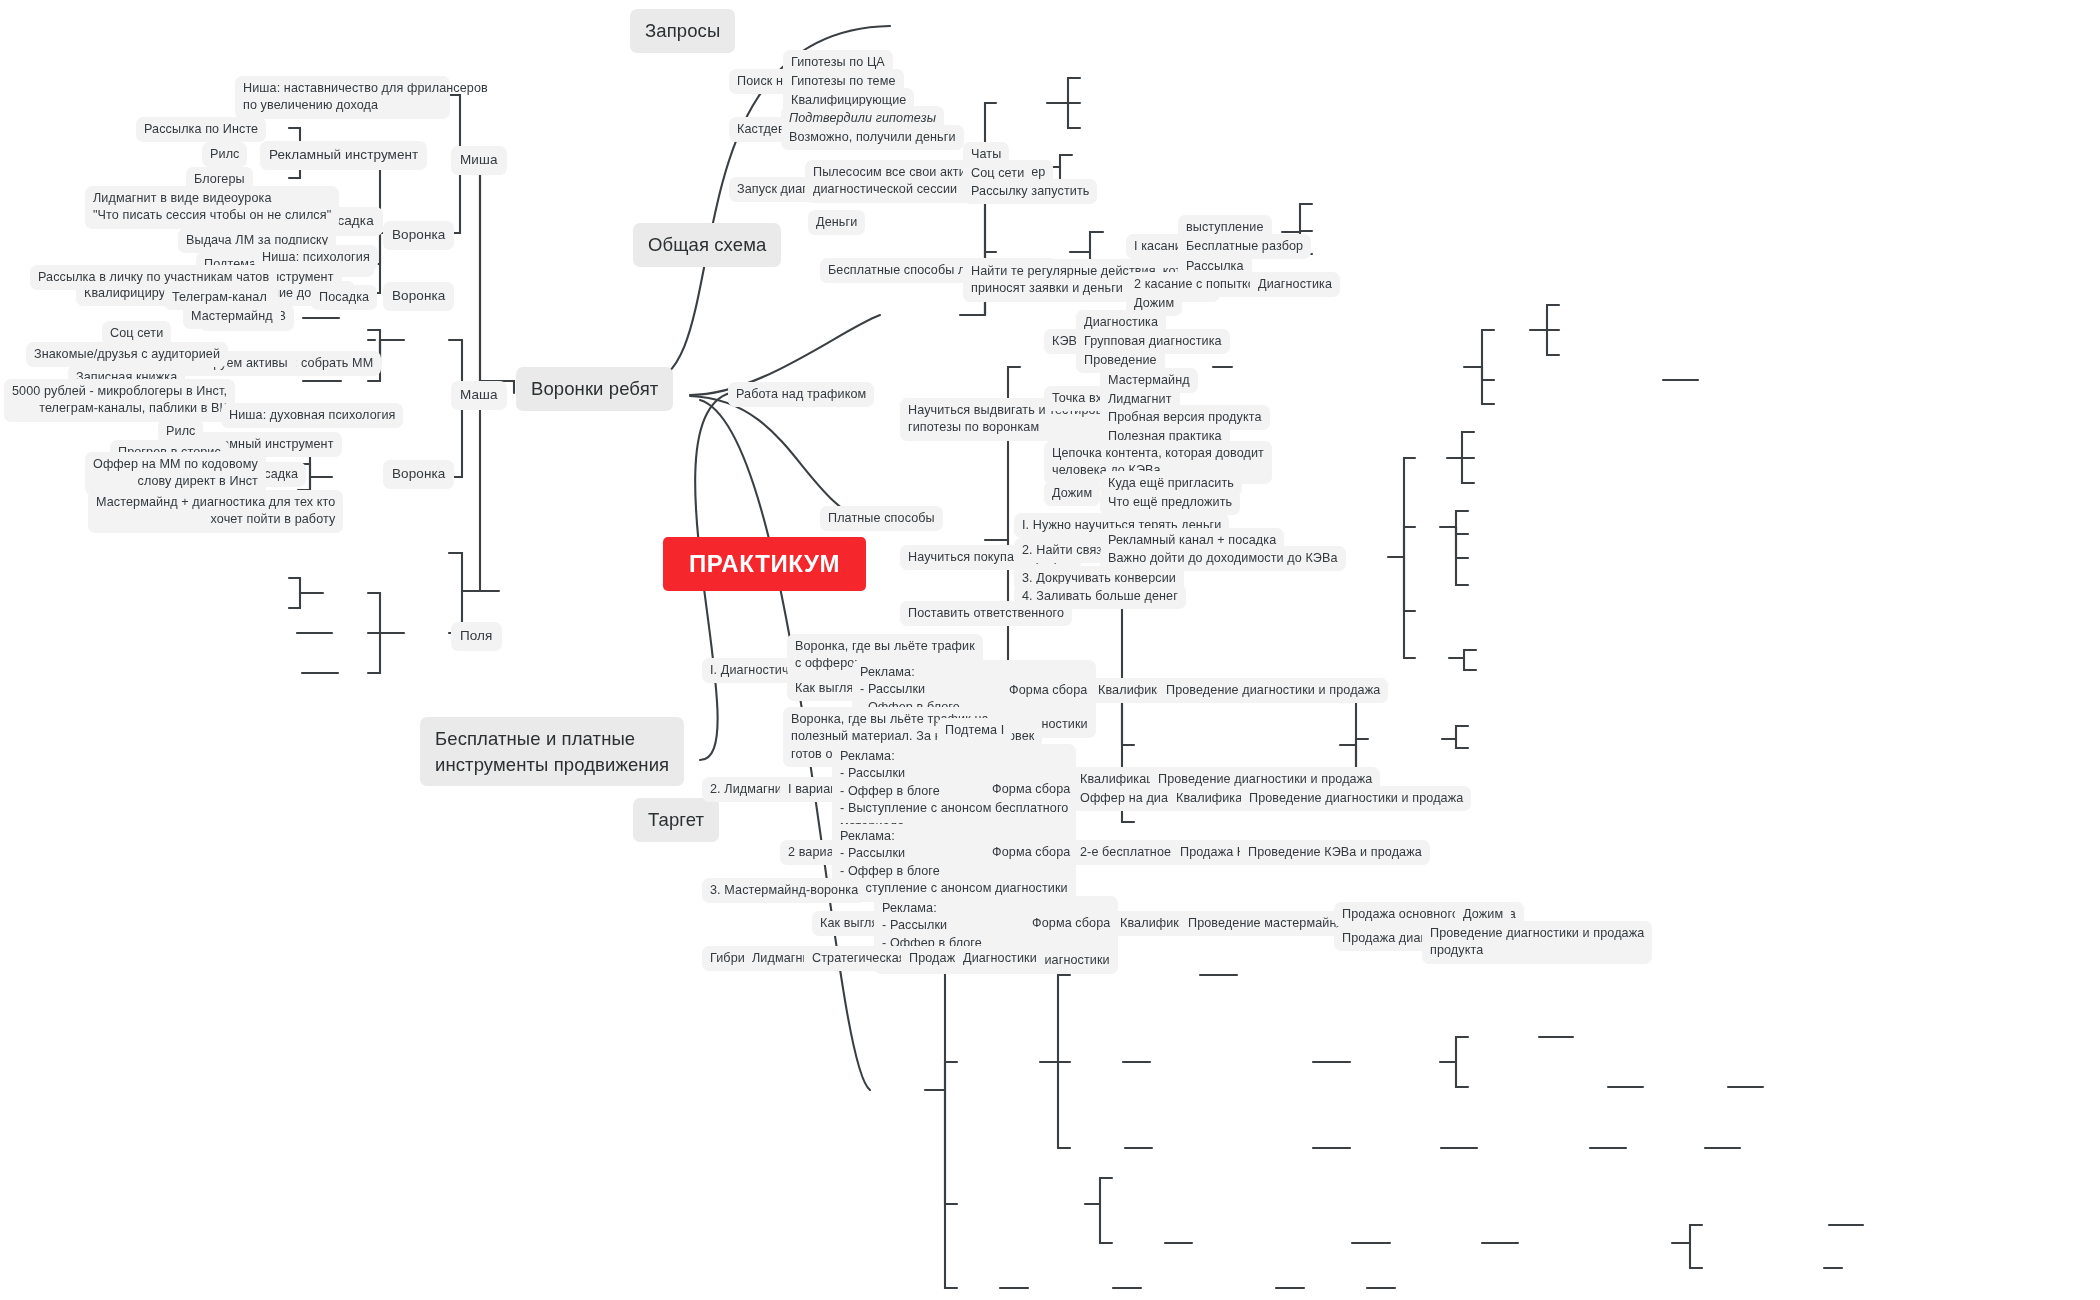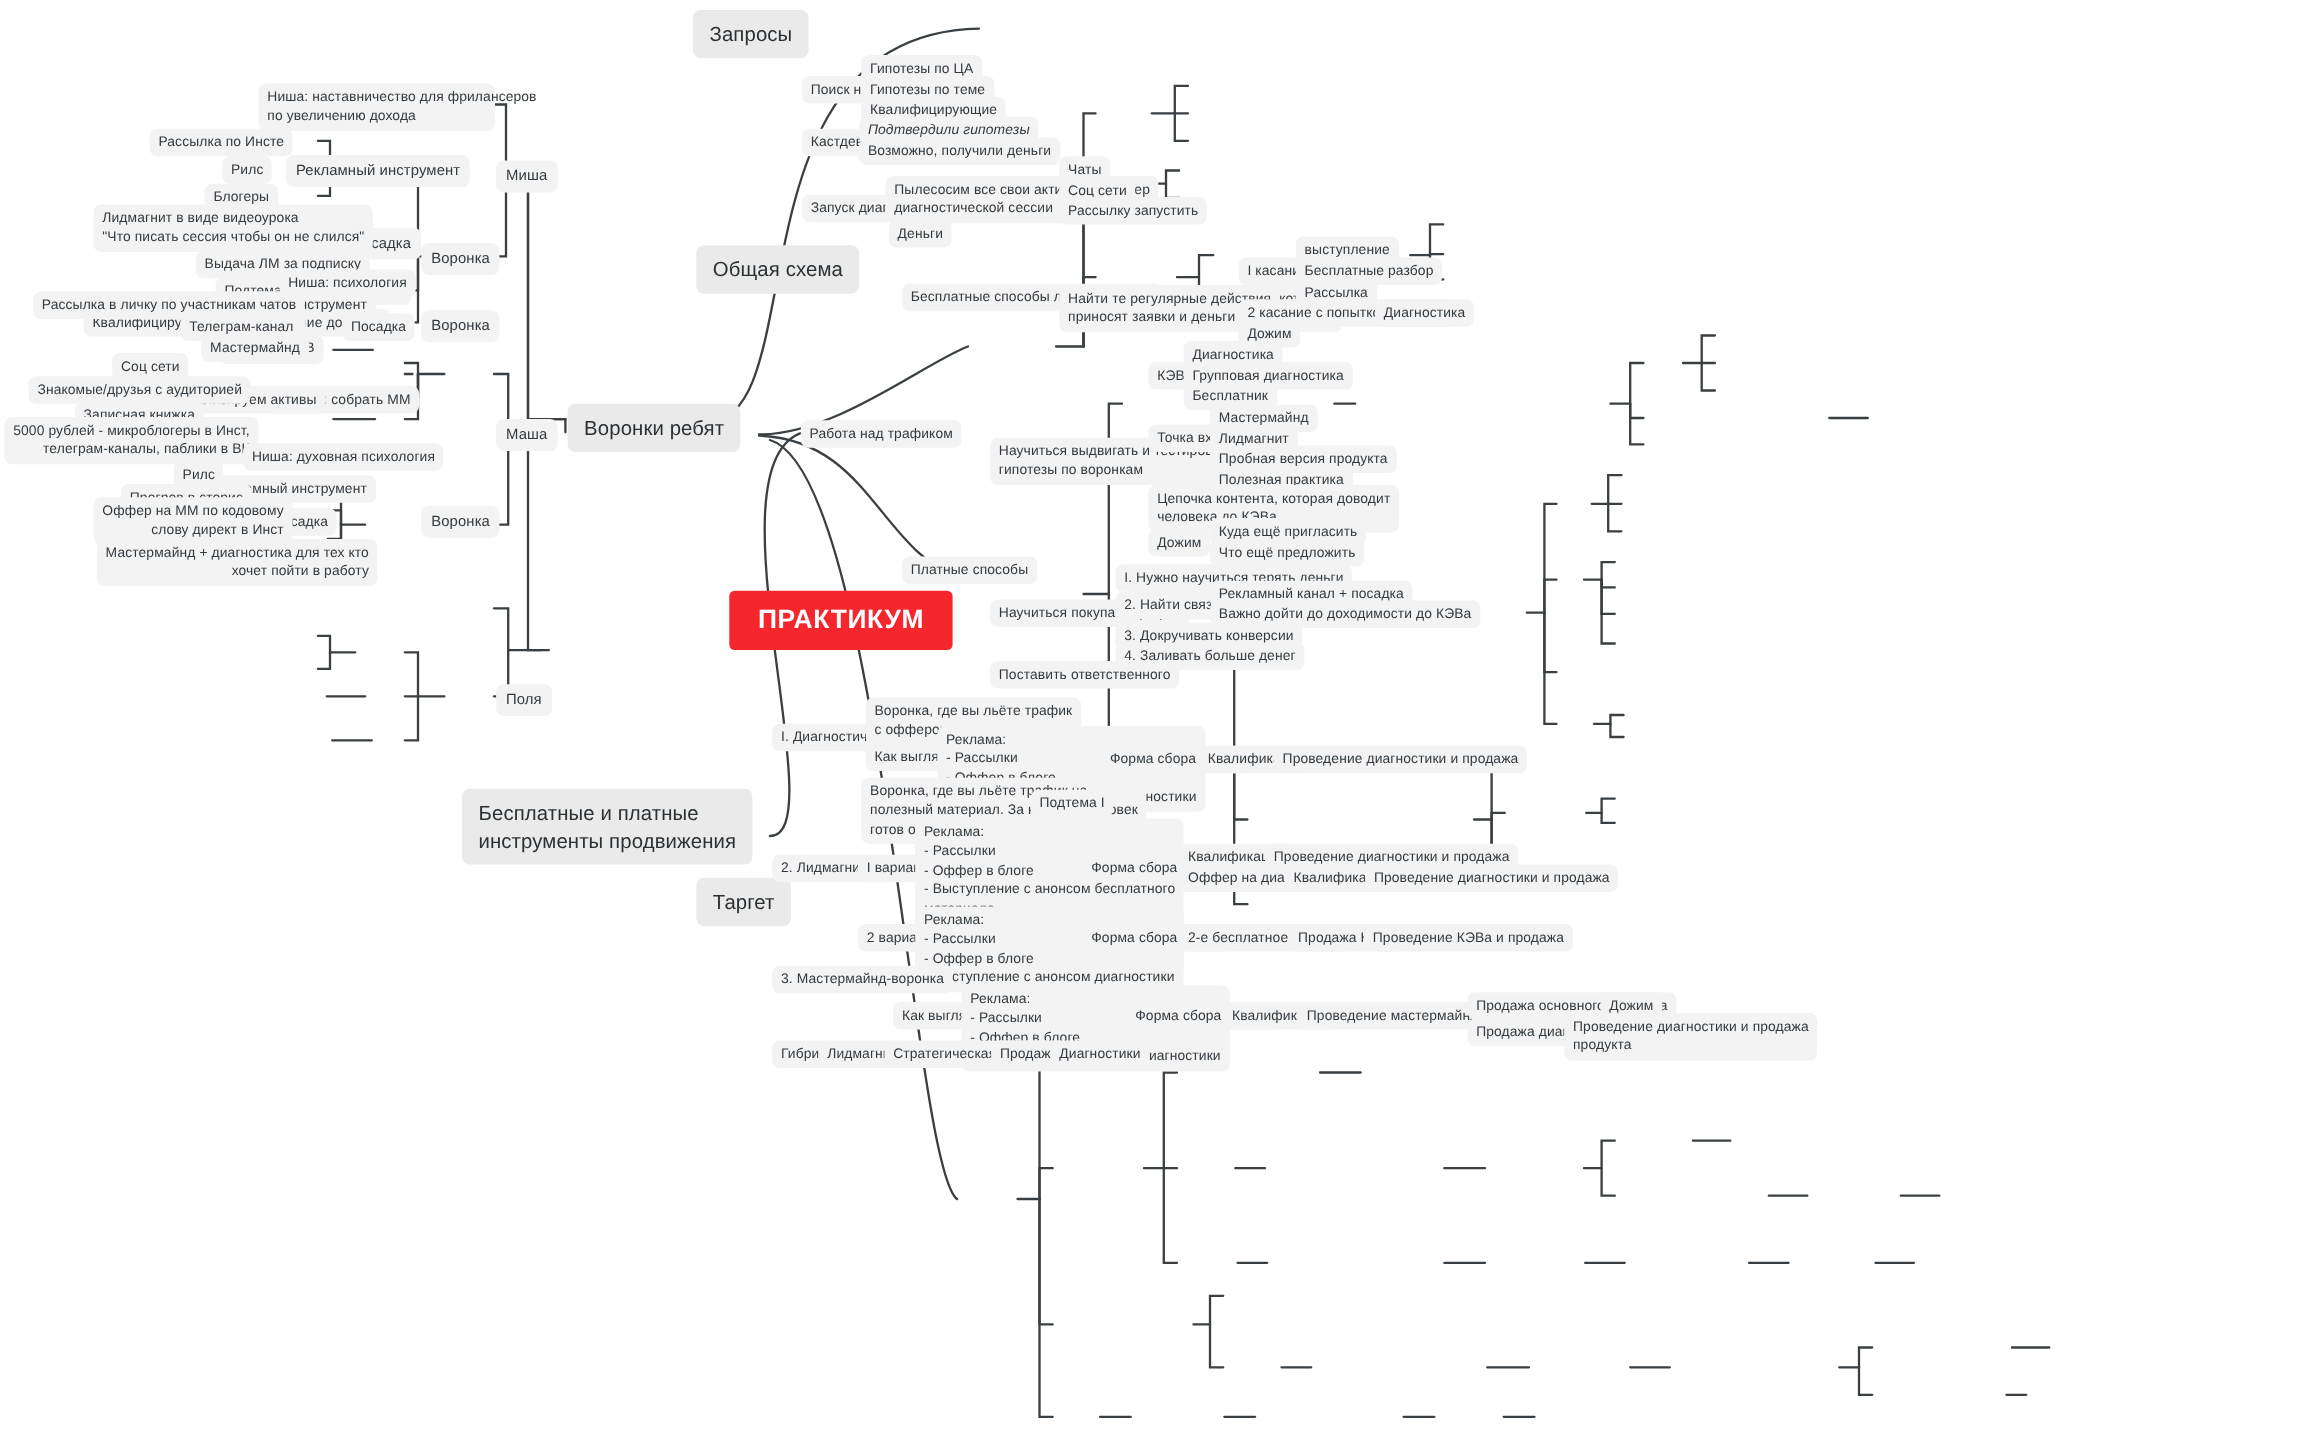--- a/index.html
+++ b/index.html
@@ -247,21 +247,21 @@
   <div class="node n-sm" style="left:783px;top:69px;">Гипотезы по теме</div>
   <div class="node n-sm" style="left:783px;top:88px;">Квалифицирующие</div>
 
   <div class="node n-sm" style="left:729px;top:117px;">Кастдевы</div>
   <div class="node n-sm" style="left:781px;top:106px;font-style:italic;">Подтвердили гипотезы</div>
   <div class="node n-sm" style="left:781px;top:125px;">Возможно, получили деньги</div>
 
   <div class="node n-sm" style="left:729px;top:177px;">Запуск диагностик</div>
   <div class="node n-sm" style="left:805px;top:160px;">Пылесосим все свои активы на оффер
 диагностической сессии</div>
-  <div class="node n-sm" style="left:808px;top:200px;">Деньги</div>
+  <div class="node n-sm" style="left:808px;top:210px;">Деньги</div>
   <div class="node n-sm" style="left:963px;top:142px;">Чаты</div>
   <div class="node n-sm" style="left:963px;top:161px;">Соц сети</div>
   <div class="node n-sm" style="left:963px;top:179px;">Рассылку запустить</div>
 
   <div class="node n-sm" style="left:728px;top:382px;">Работа над трафиком</div>
 
   <div class="node n-sm" style="left:820px;top:258px;">Бесплатные способы лидогенерации</div>
   <div class="node n-sm" style="left:963px;top:259px;">Найти те регулярные действия, которые
 приносят заявки и деньги</div>
   <div class="node n-sm" style="left:1126px;top:234px;">I касание</div>
@@ -271,21 +271,21 @@
   <div class="node n-sm" style="left:1126px;top:272px;">2 касание с попыткой продажи</div>
   <div class="node n-sm" style="left:1250px;top:272px;">Диагностика</div>
   <div class="node n-sm" style="left:1126px;top:291px;">Дожим</div>
 
   <div class="node n-sm" style="left:820px;top:506px;">Платные способы</div>
   <div class="node n-sm" style="left:900px;top:398px;">Научиться выдвигать и тестировать
 гипотезы по воронкам</div>
   <div class="node n-sm" style="left:1044px;top:329px;">КЭВ</div>
   <div class="node n-sm" style="left:1076px;top:310px;">Диагностика</div>
   <div class="node n-sm" style="left:1076px;top:329px;">Групповая диагностика</div>
-  <div class="node n-sm" style="left:1076px;top:348px;">Бесплатник</div>
+  <div class="node n-sm" style="left:1076px;top:348px;">Проведение</div>
   <div class="node n-sm" style="left:1044px;top:386px;">Точка входа</div>
   <div class="node n-sm" style="left:1100px;top:368px;">Мастермайнд</div>
   <div class="node n-sm" style="left:1100px;top:387px;">Лидмагнит</div>
   <div class="node n-sm" style="left:1100px;top:405px;">Пробная версия продукта</div>
   <div class="node n-sm" style="left:1100px;top:424px;">Полезная практика</div>
   <div class="node n-sm" style="left:1044px;top:441px;">Цепочка контента, которая доводит
 человека до КЭВа</div>
   <div class="node n-sm" style="left:1044px;top:481px;">Дожим</div>
   <div class="node n-sm" style="left:1100px;top:471px;">Куда ещё пригласить</div>
   <div class="node n-sm" style="left:1100px;top:490px;">Что ещё предложить</div>

